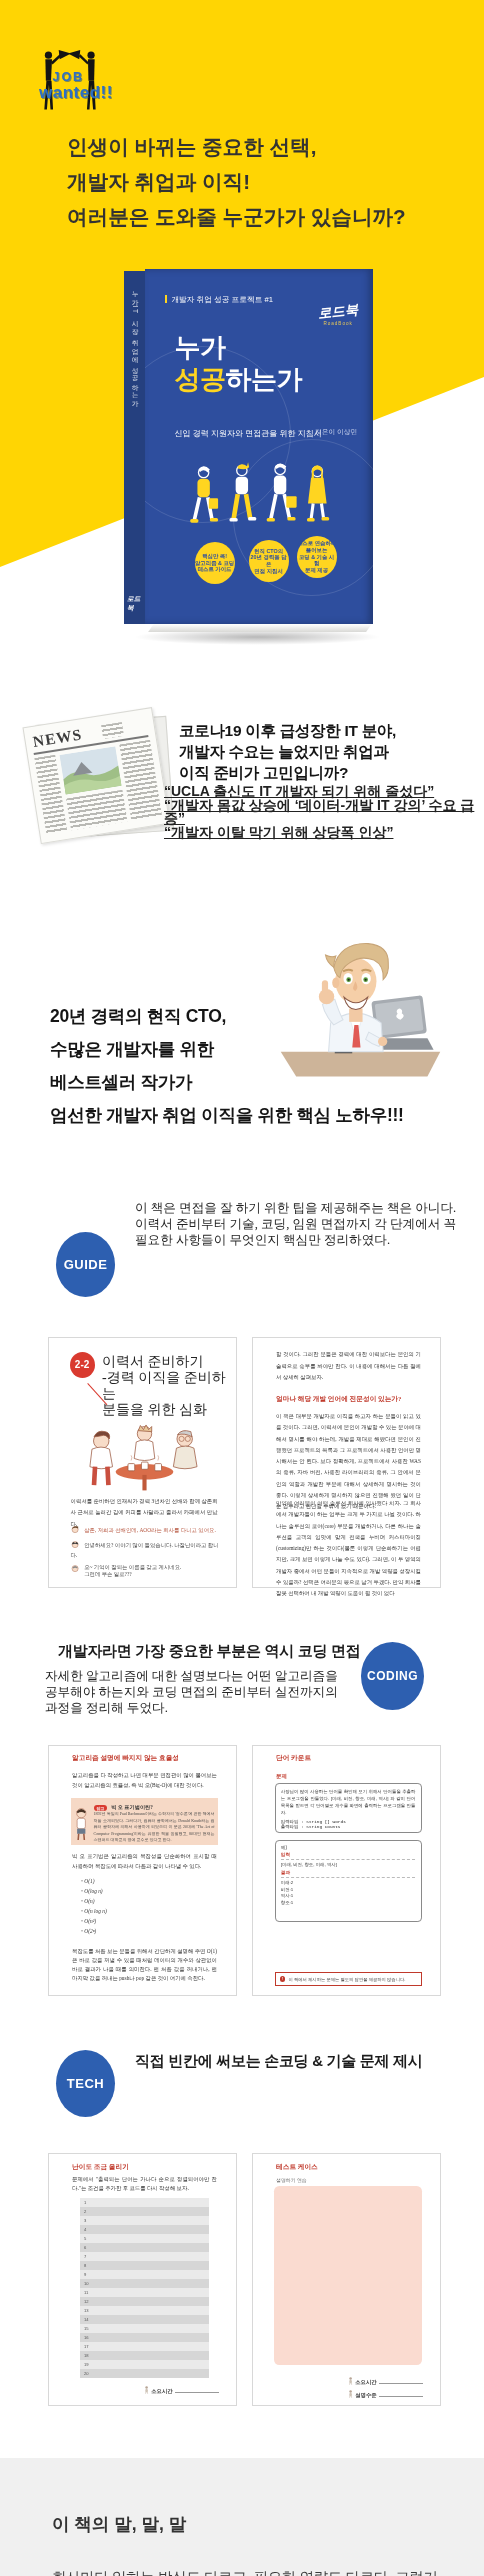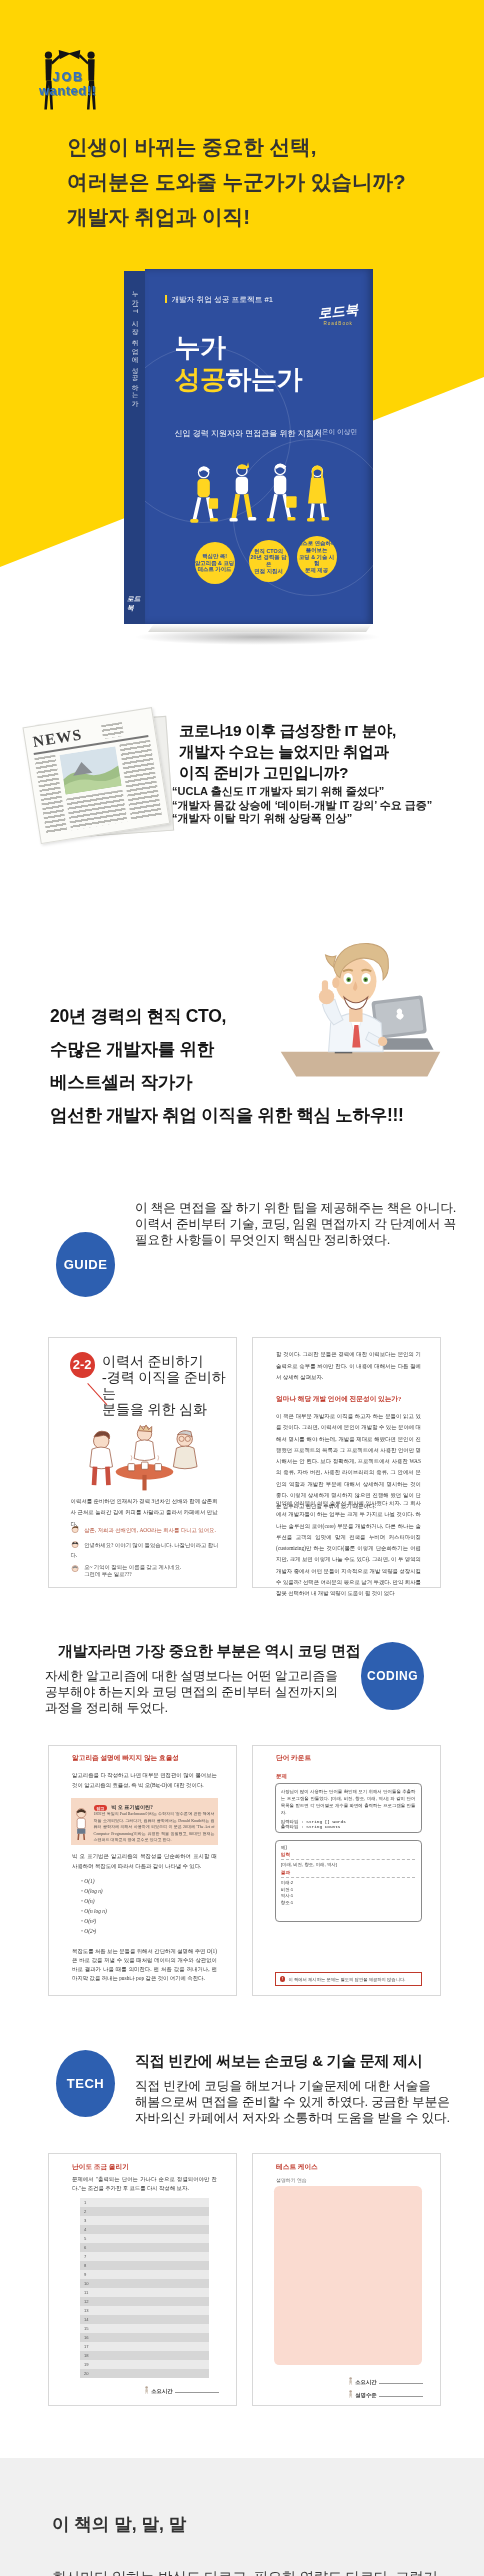--- a/index.html
+++ b/index.html
@@ -70,27 +70,27 @@
         <path d="M23,26 L40,10 L43,14 L26,30 Z"></path>
         <path d="M38,2 L62,9 L40,20 Z"></path>
         <circle cx="101" cy="12" r="7"></circle>
         <path d="M95,20 L108,20 L107,62 L96,62 Z"></path>
         <path d="M97,62 L93,118 L98,118 L101,70 L105,118 L110,118 L107,62 Z"></path>
         <path d="M96,26 L80,10 L77,14 L94,30 Z"></path>
         <path d="M80,2 L56,9 L78,20 Z"></path>
       </g>
     </svg>
     <div class="abs logo-job" style="left:13.4px;top:20.6px;font-size:12.4px;letter-spacing:2.1px;">JOB</div>
-    <div class="abs logo-job" style="left:0px;top:34px;font-size:13px;letter-spacing:0.5px;">wanted!!</div>
+    <div class="abs logo-job" style="left:0px;top:34px;font-size:17px;letter-spacing:0.5px;">wanted!!</div>
   </div>
 
   <div class="abs" style="left:67px;top:129px;">
     <div class="hero-line">인생이 바뀌는 중요한 선택,</div>
+    <div class="hero-line">개발자 취업과 이직!</div>
     <div class="hero-line">여러분은 도와줄 누군가가 있습니까?</div>
-    <div class="hero-line">개발자 취업과 이직!</div>
   </div>
 
   <div class="book">
     <div class="bookshadow"></div>
     <div class="spine">
       <div class="abs" style="left:6.2px;top:15.5px;writing-mode:vertical-rl;color:rgba(255,255,255,.85);font-size:6.7px;letter-spacing:1.5px;height:289px;">누가 IT시장 취업에 성공하는가</div>
       <div class="abs serif" style="left:3.1px;top:324px;color:#fff;font-size:6.7px;font-style:italic;font-weight:700;">로드북</div>
     </div>
     <div class="cover">
       <div class="ring" style="left:-31px;top:77px;width:175px;height:175px;"></div>
@@ -184,21 +184,21 @@
       <div class="abs np-bars" style="left:92px;top:31px;width:31px;height:77px;"></div>
       <div class="abs np-bars" style="left:31px;top:76px;width:57px;height:32px;"></div>
     </div>
   </div>
 
   <div class="abs" style="left:179px;top:720px;font-size:15.5px;font-weight:800;line-height:21px;color:#141414;letter-spacing:-0.3px;">
     <div>코로나19 이후 급성장한 IT 분야,</div>
     <div>개발자 수요는 늘었지만 취업과</div>
     <div>이직 준비가 고민입니까?</div>
   </div>
-  <div class="abs" style="left:172px;top:785px;font-size:11px;font-weight:600;line-height:13.7px;color:#222;">
+  <div class="abs" style="left:164px;top:785px;font-size:14px;font-weight:600;line-height:13.7px;color:#222;text-decoration:underline;">
     <div>“UCLA 출신도 IT 개발자 되기 위해 줄섰다”</div>
     <div>“개발자 몸값 상승에 ‘데이터-개발 IT 강의’ 수요 급증”</div>
     <div>“개발자 이탈 막기 위해 상당폭 인상”</div>
   </div>
 
   <div class="abs" style="left:50px;top:1000px;font-size:17.5px;font-weight:600;line-height:33px;color:#151515;letter-spacing:-0.3px;">
     <div>20년 경력의 현직 CTO,</div>
     <div>수많은 개발자를 위한</div>
     <div>베스트셀러 작가가</div>
     <div>엄선한 개발자 취업 이직을 위한 핵심 노하우!!!</div>
@@ -239,21 +239,21 @@
   </svg>
 
   <div class="secball" style="left:56px;top:1232px;width:59px;height:65px;font-size:13px;">GUIDE</div>
   <div class="abs sec-b" style="left:135px;top:1200px;">
     <div>이 책은 면접을 잘 하기 위한 팁을 제공해주는 책은 아니다.</div>
     <div>이력서 준비부터 기술, 코딩, 임원 면접까지 각 단계에서 꼭</div>
     <div>필요한 사항들이 무엇인지 핵심만 정리하였다.</div>
   </div>
 
   <div class="pg" style="left:48px;top:1337px;height:251px;">
-    <div class="abs" style="left:20.6px;top:14.4px;width:25px;height:26px;border-radius:50%;background:#d93a2f;color:#fff;font-weight:700;font-size:13px;text-align:center;line-height:26px;">2-2</div>
+    <div class="abs" style="left:20.6px;top:14.4px;width:25px;height:26px;border-radius:50%;background:#d93a2f;color:#fff;font-weight:700;font-size:10px;text-align:center;line-height:26px;">2-2</div>
     <div class="abs serif" style="left:53px;top:15.5px;font-size:14px;line-height:16px;color:#222;">
       <div>이력서 준비하기</div>
       <div>-경력 이직을 준비하는</div>
       <div>분들을 위한 심화</div>
     </div>
     <div class="abs" style="left:39px;top:45px;width:29px;height:1px;background:#d93a2f;transform:rotate(48deg);transform-origin:left top;"></div>
     <svg class="abs" style="left:18px;top:71px;" width="155" height="85" viewBox="0 0 300 165">
       <ellipse cx="150" cy="122" rx="56" ry="15" fill="#d96d4a"></ellipse>
       <rect x="146" y="128" width="8" height="30" fill="#c05a3a"></rect>
       <g fill="#fff" stroke="#9c5b43" stroke-width="1.5">
@@ -379,25 +379,20 @@
       </div>
     </div>
     <div class="abs" style="left:21.6px;top:226px;width:147px;height:14.4px;border:0.5px solid #c0392b;display:flex;align-items:center;box-sizing:border-box;padding:0 4.1px;">
       <span style="display:inline-block;width:5.7px;height:5.7px;border-radius:50%;background:#c0392b;color:#fff;font-size:4.1px;font-weight:700;text-align:center;line-height:5.7px;margin-right:3.1px;">!</span>
       <span style="font-size:4.3px;color:#333;">이 책에서 제시하는 문제는 별도의 답안을 제공하지 않습니다.</span>
     </div>
   </div>
 
   <div class="secball" style="left:56px;top:2050px;width:59px;height:67px;font-size:13px;">TECH</div>
   <div class="abs sec-h" style="left:135px;top:2052px;">직접 빈칸에 써보는 손코딩 &amp; 기술 문제 제시</div>
-  <div class="abs sec-b" style="left:135px;top:2078px;">
-    <div>직접 빈칸에 코딩을 해보거나 기술문제에 대한 서술을</div>
-    <div>해봄으로써 면접을 준비할 수 있게 하였다. 궁금한 부분은</div>
-    <div>자바의신 카페에서 저자와 소통하며 도움을 받을 수 있다.</div>
-  </div>
 
   <div class="pg" style="left:48px;top:2153px;height:253px;">
     <div class="abs ph" style="left:23px;top:9.3px;">난이도 조금 올리기</div>
     <div class="abs pt" style="left:23px;top:20.6px;width:145px;line-height:9.8px;">문제에서 "출력되는 단어는 가나다 순으로 정렬되어야만 한다."는 조건을 추가한 후 코드를 다시 작성해 보자.</div>
     <div class="abs" style="left:31px;top:44px;width:129px;">
         <div class="code-row">1</div>
         <div class="code-row">2</div>
         <div class="code-row">3</div>
         <div class="code-row">4</div>
         <div class="code-row">5</div>

